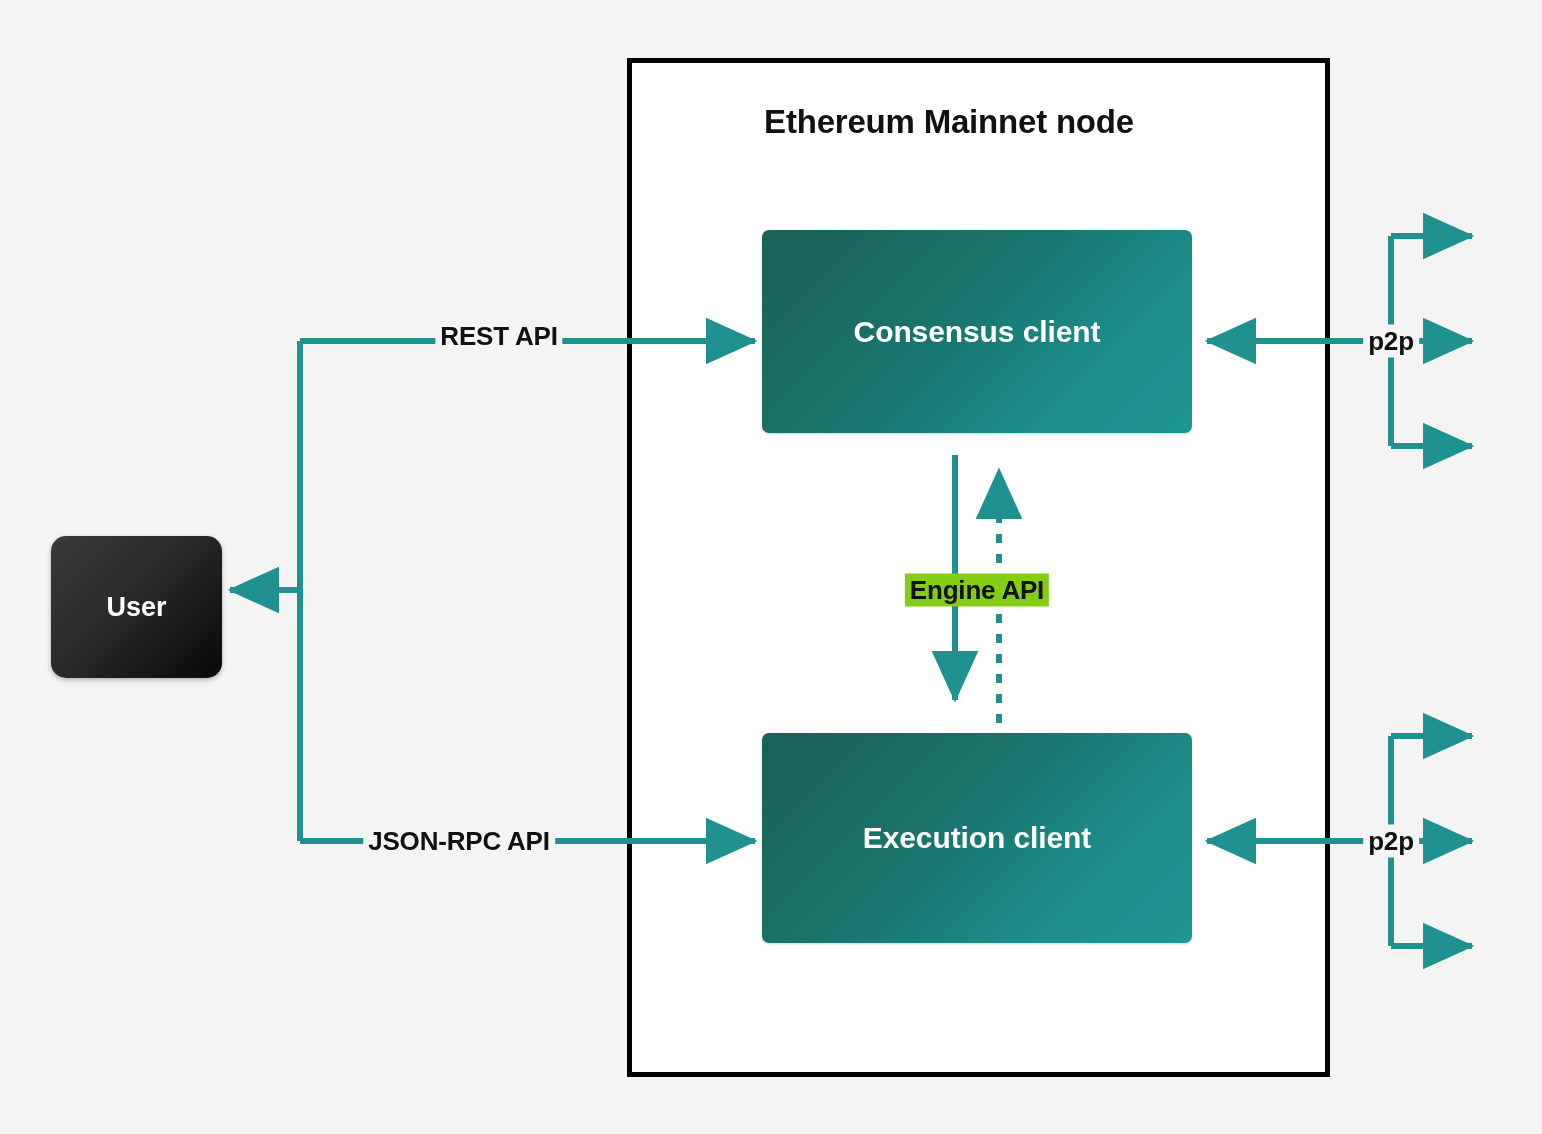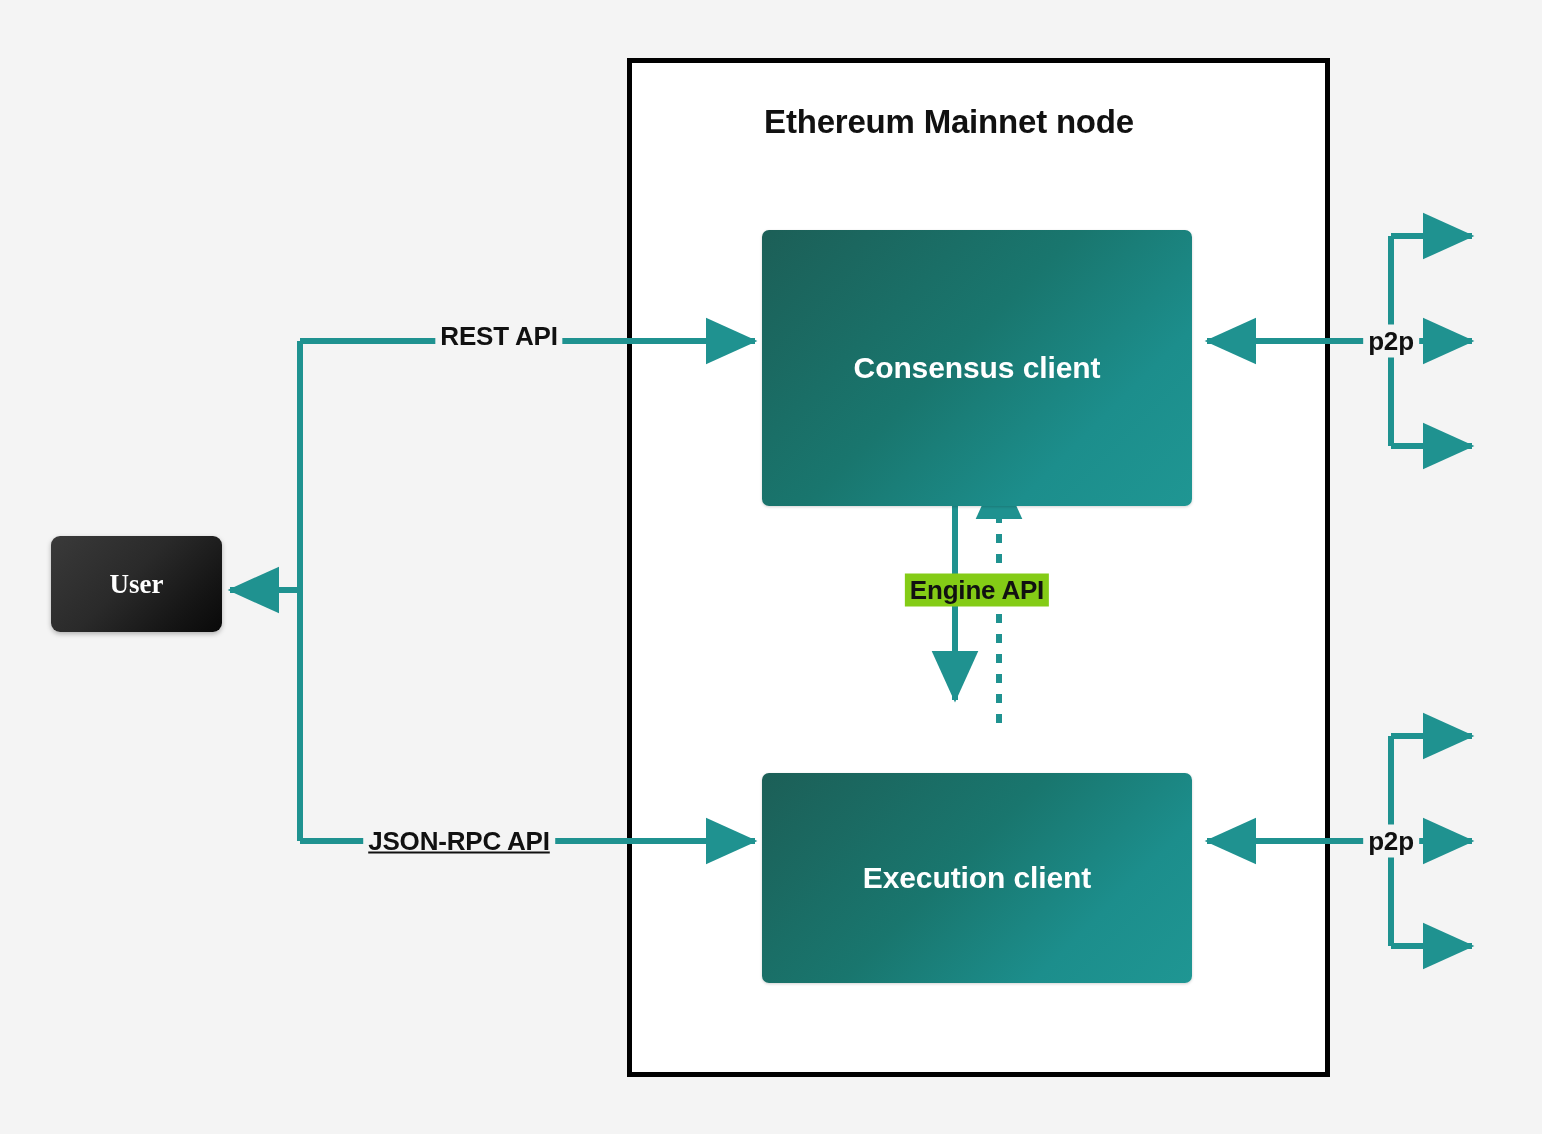--- a/index.html
+++ b/index.html
@@ -37,51 +37,50 @@
     font-size: 33px;
     font-weight: bold;
     color: #111111;
     letter-spacing: -0.2px;
   }
 
   
   .client-box {
     position: absolute;
     width: 430px;
-    height: 276px;
+    height: 203px;
     border-radius: 7px;
     background: linear-gradient(135deg, #1c5f57 0%, #19766e 45%, #1c8e8c 75%, #1f9693 100%);
     box-shadow: 0 1px 3px rgba(0,0,0,0.18);
     display: flex;
     align-items: center;
     justify-content: center;
   }
   .client-box .client-label {
     color: #ffffff;
     font-size: 30px;
     font-weight: bold;
     letter-spacing: -0.1px;
   }
   #consensus-box { left: 762px; top: 230px; }
-  #execution-box { left: 762px; top: 733px; height: 210px; margin-top: 40px; }
+  #execution-box { left: 762px; top: 733px; height: 210px; }
 
   
   .user-box {
     position: absolute;
     left: 51px;
     top: 536px;
     width: 171px;
-    height: 96px;
-    border-radius: 9px;
+    height: 142px;
+    border-radius: 15px;
     background: linear-gradient(135deg, #3a3a3a 0%, #2a2a2a 45%, #141414 80%, #090909 100%);
     box-shadow: 0 2px 5px rgba(0,0,0,0.28);
     display: flex;
     align-items: center;
     justify-content: center;
-    font-family: Liberation Serif, serif;
   }
   .user-box .user-label {
     color: #ffffff;
     font-size: 27px;
     font-weight: bold;
   }
 
   
   #connectors {
     position: absolute;
@@ -97,21 +96,21 @@
     background: #f4f4f4;
     color: #111111;
     font-size: 26px;
     font-weight: bold;
     white-space: nowrap;
     padding: 1px 5px;
     transform: translate(-50%, -50%);
     letter-spacing: -0.2px;
   }
   #label-rest      { left: 459px; top: 336px; margin-left: 40px; }
-  #label-jsonrpc   { left: 459px; top: 841px; text-decoration: underline; }
+  #label-jsonrpc   { left: 459px; top: 841px; }
   #label-engine    { left: 977px; top: 590px; background: #84cc16; }
   #label-p2p-top   { left: 1391px; top: 341px; }
   #label-p2p-bot   { left: 1391px; top: 841px; }
 </style>
 </head>
 <body>
 
 <div id="stage">
 
   <div class="node-container"></div>

